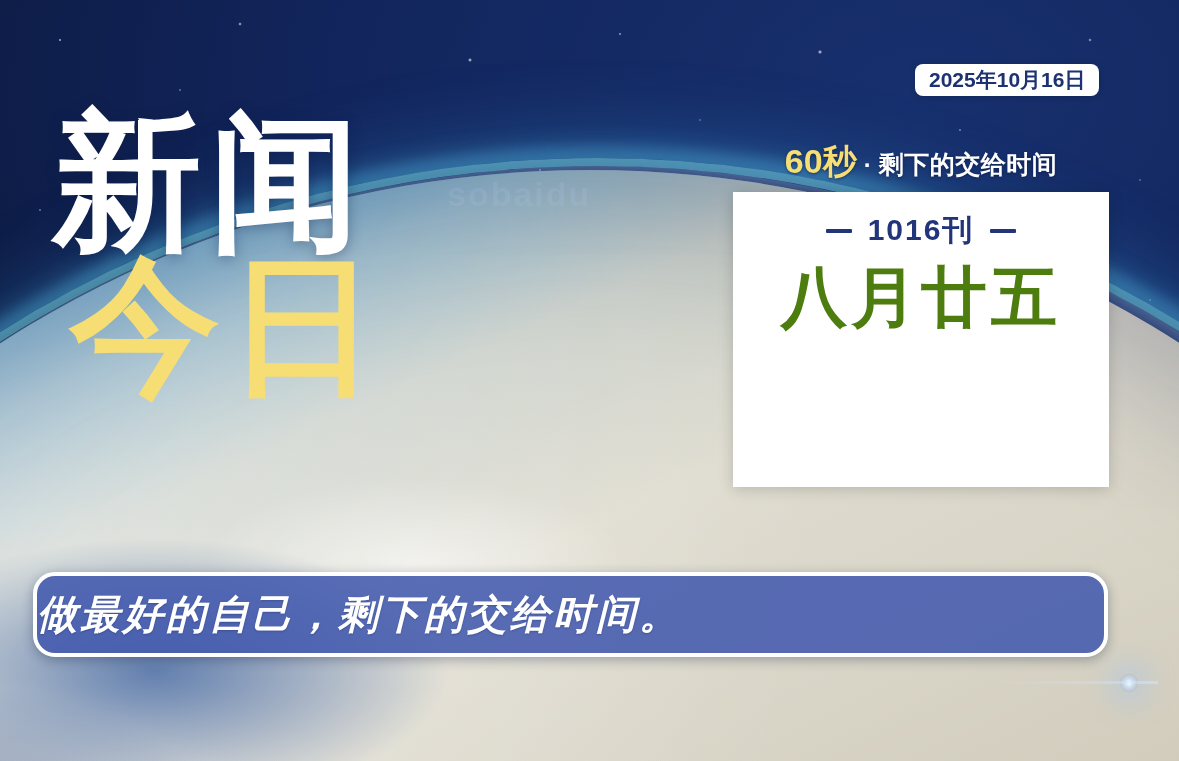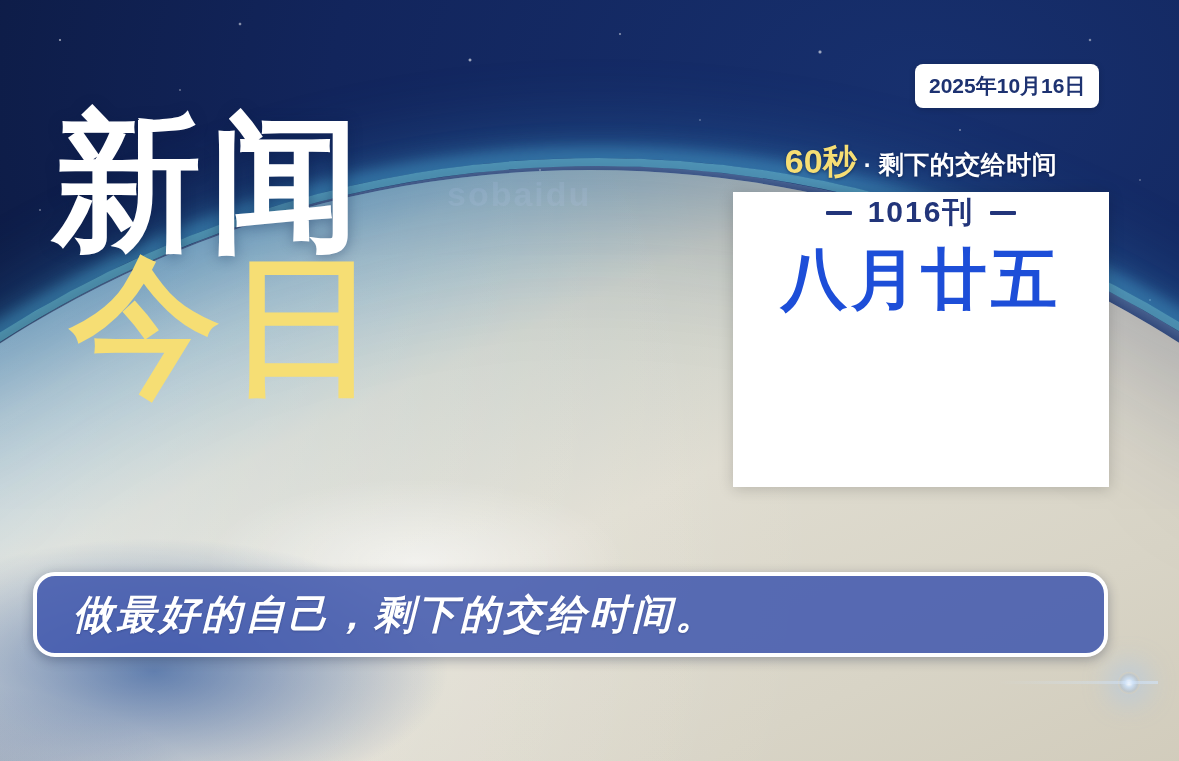--- a/index.html
+++ b/index.html
@@ -213,21 +213,21 @@
     margin-top: 14px;
     margin-left: -4px;
     text-shadow: 0 2px 14px rgba(10,25,70,.35);
   }
 
   
   .date-badge {
     position: absolute;
     left: 915px;
     top: 64px;
-    height: 44px;
+    height: 32px;
     padding: 0 14px;
     border-radius: 8px;
     background: #ffffff;
     color: #1d3271;
     font-size: 21px;
     font-weight: 700;
     display: flex;
     align-items: center;
     justify-content: center;
     letter-spacing: 0px;
@@ -277,20 +277,21 @@
     width: 376px;
     height: 295px;
     background: #ffffff;
     display: flex;
     flex-direction: column;
     align-items: center;
     justify-content: flex-start;
     box-shadow: 0 2px 14px rgba(0,0,0,.18);
   }
   .issue {
+    margin-top: 18px;
     color: #22357a;
     font-size: 30px;
     font-weight: 700;
     letter-spacing: 2px;
     display: flex;
     align-items: center;
     gap: 16px;
     white-space: nowrap;
   }
   .issue .rule {
@@ -304,42 +305,41 @@
     margin-top: 20px;
     color: #22357a;
     font-size: 59px;
     font-weight: 700;
     letter-spacing: 4px;
     line-height: 1.05;
     white-space: nowrap;
   }
   .lunar {
     margin-top: 12px;
-    color: #1d4ed8;
+    color: #4d7c0f;
     font-size: 66px;
     font-weight: 700;
     letter-spacing: 4px;
     line-height: 1.05;
     white-space: nowrap;
   }
 
   
   .quote-banner {
     position: absolute;
     left: 33px;
     top: 572px;
     width: 1075px;
     height: 85px;
     box-sizing: border-box;
     background: rgba(67,90,174,.88);
     border: 4px solid #ffffff;
     border-radius: 22px;
     display: flex;
     align-items: center;
-    padding-left: 36px;
     box-shadow: 0 3px 12px rgba(5,15,50,.30);
   }
   .quote-text {
     color: #ffffff;
     font-size: 40px;
     font-weight: 700;
     font-style: italic;
     letter-spacing: 3px;
     white-space: nowrap;
     text-shadow: 0 1px 2px rgba(10,25,70,.25);

